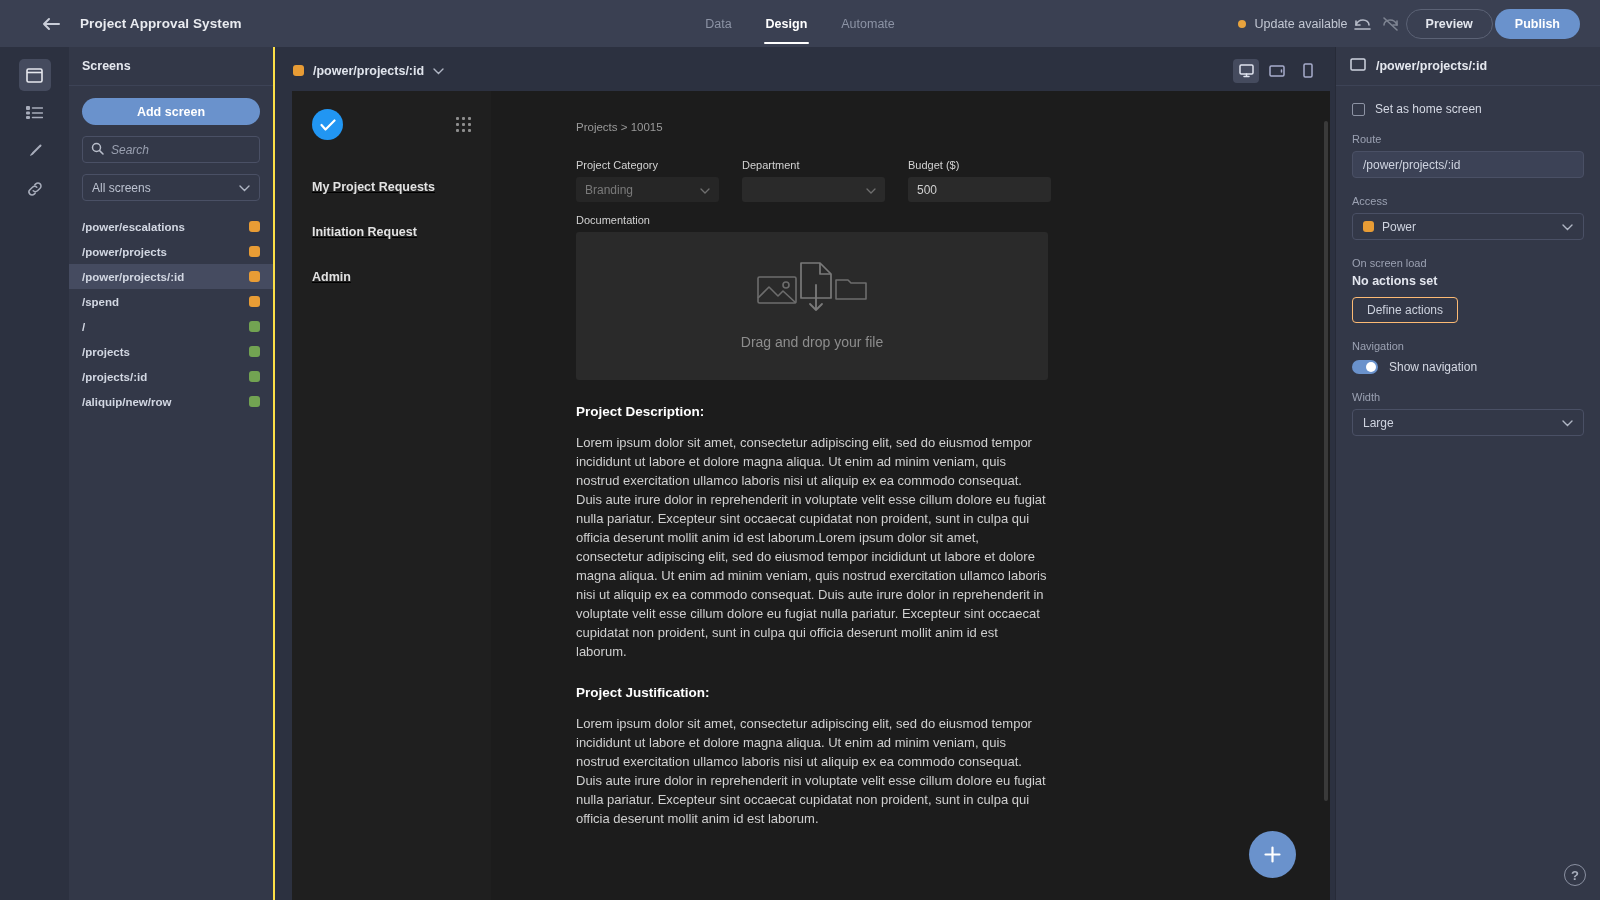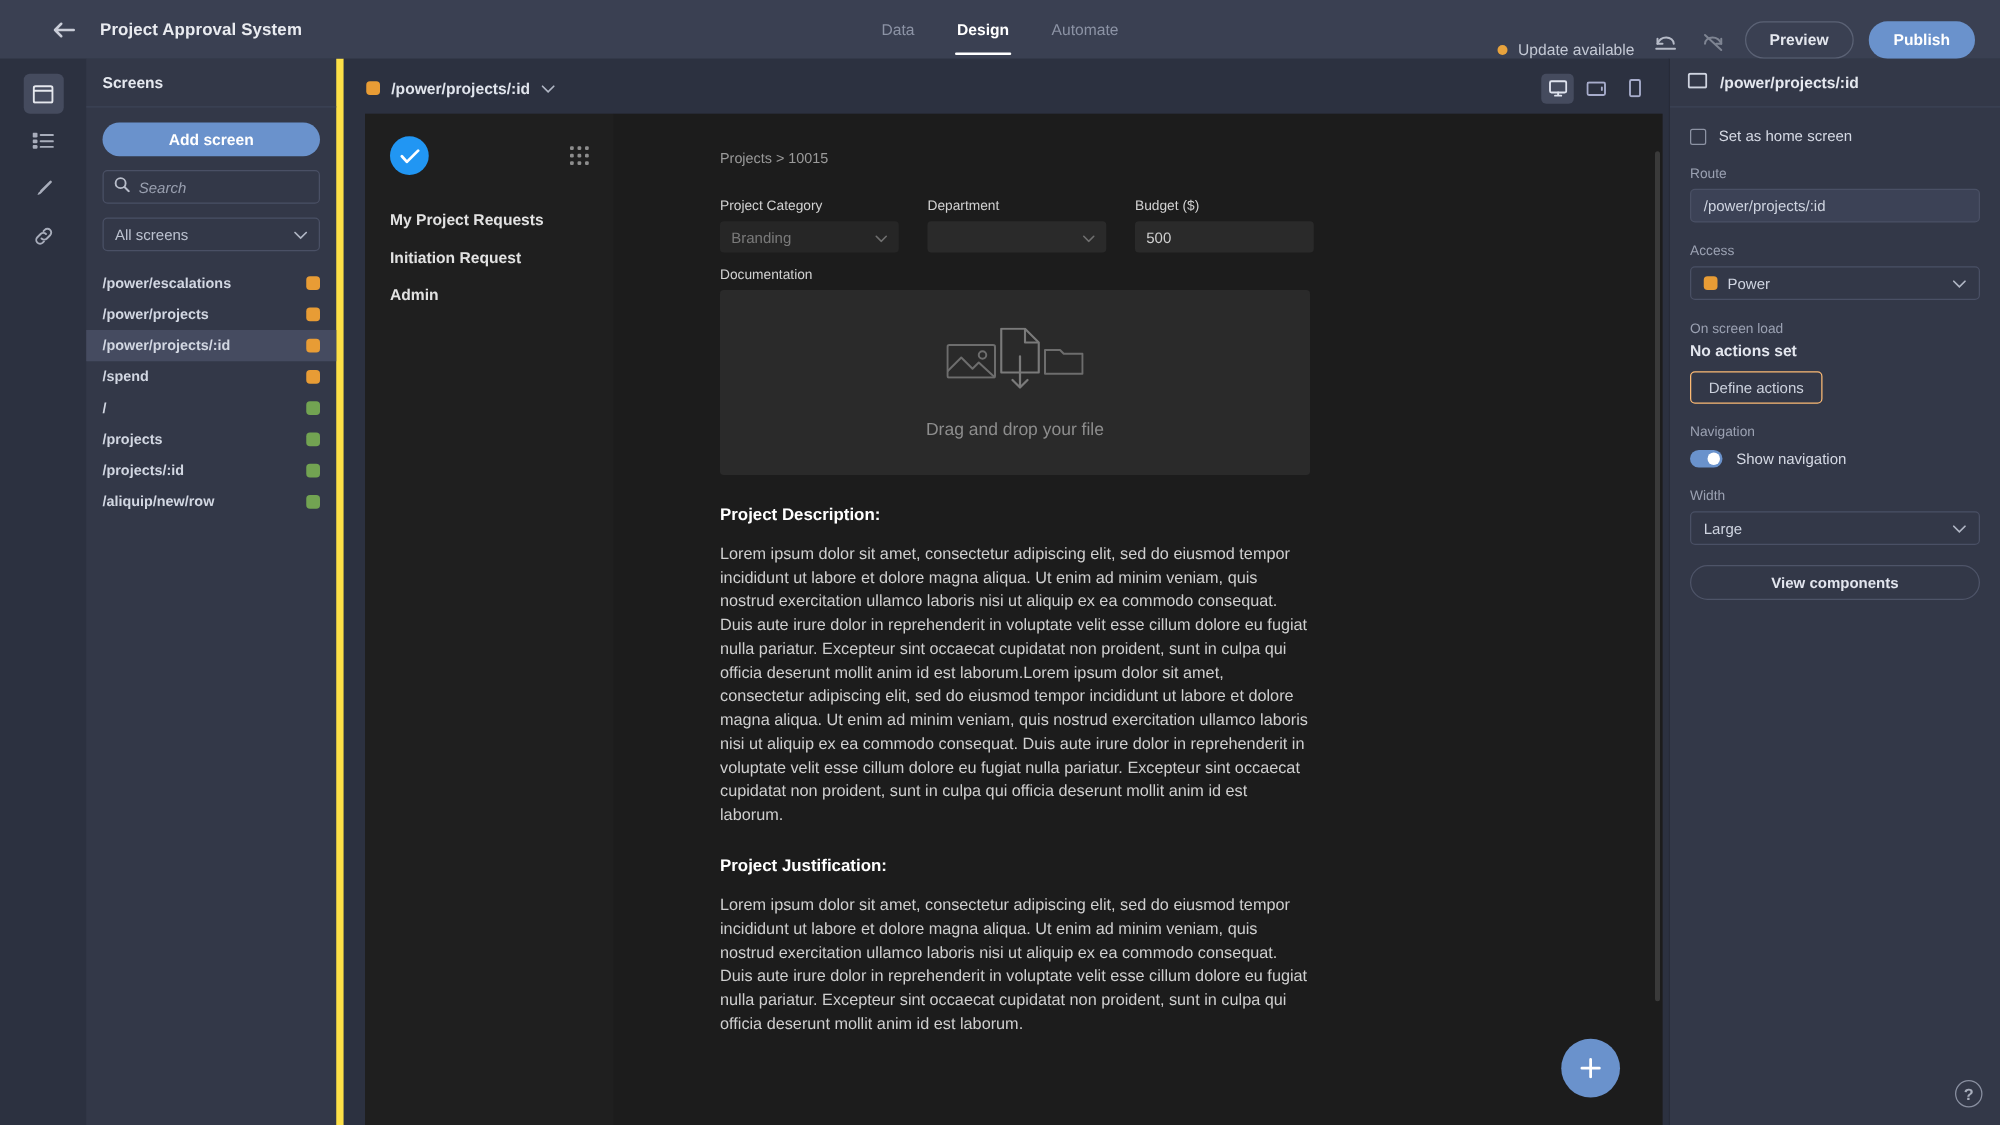--- a/index.html
+++ b/index.html
@@ -32,21 +32,21 @@
     position: relative; font-weight: normal;
   }
   .top-tab.active { color: #ffffff; font-weight: bold; }
   .top-tab.active::after {
     content:""; position:absolute; left: 0; right: 0; bottom: 0;
     height: 2px; background: #ffffff; border-radius: 2px;
   }
 
   #topbar-right {
     position:absolute; right: 20px; top: 0; height: 47px;
-    display:flex; align-items:flex-end; gap: 12px;
+    display:flex; align-items:center; gap: 2px;
   }
   #update-avail { display:flex; align-items:center; gap: 8px; color:#c3c8d4; font-size: 12.5px; }
   .dot-orange { width: 8px; height: 8px; border-radius: 50%; background: #e8a33d; display:block; }
   .icon-btn { width: 26px; height: 26px; display:flex; align-items:center; justify-content:center; color:#b6bbc8; }
   .icon-btn.dim { color:#7e8492; }
   #preview-btn {
     height: 30px; padding: 0 19px; border-radius: 16px;
     border: 1px solid #5b6275; color: #e4e7ee; font-size: 12.5px; font-weight: bold;
     display:flex; align-items:center; background: transparent;
   }
@@ -65,21 +65,21 @@
   .rail-btn {
     width: 32px; height: 32px; border-radius: 5px;
     display:flex; align-items:center; justify-content:center;
     color:#a8adbb;
   }
   .rail-btn.active { background: #454b5e; color: #e6e8ee; }
 
   
   #screens-panel {
     position:absolute; left:69px; top:47px; width: 206px; height: 853px;
-    background: #333848; border-right: 6px solid #fde047;
+    background: #333848; border-right: 2px solid #fde047;
   }
   #screens-head {
     height: 39px; display:flex; align-items:center; padding-left: 13px;
     color:#e5e8ef; font-size: 12.5px; font-weight:bold;
     border-bottom: 1px solid #3d4356;
   }
   #screens-body { padding: 12px 13px 0 13px; }
   #add-screen-btn {
     width: 100%; height: 27px; border-radius: 14px; border:none;
     background: #6a92cc; color:#fff; font-size: 12.5px; font-weight:bold;
@@ -133,21 +133,21 @@
   #app-nav {
     width: 199px; background: #1f1f1f; flex: 0 0 199px; padding: 18px 20px 0 20px;
   }
   #app-nav-top { display:flex; align-items:flex-start; justify-content:space-between; }
   #app-logo {
     width: 31px; height: 31px; border-radius: 50%; background: #2196f3;
     display:flex; align-items:center; justify-content:center;
   }
   #grid-dots { display:grid; grid-template-columns: repeat(3, 3px); gap: 3px; margin-top: 8px; }
   #grid-dots i { width:3px; height:3px; background:#8d8d8d; display:block; border-radius:1px; }
-  #app-nav-links { margin-top: 29px; display:flex; flex-direction:column; gap: 16px; }
+  #app-nav-links { margin-top: 40px; display:flex; flex-direction:column; gap: 31px; text-decoration: underline; }
   .app-nav-link { color:#e2e2e2; font-size: 12.5px; font-weight: bold; }
 
   #app-main {
     flex: 1; position: relative; overflow: hidden; background:#1c1c1c;
   }
   #app-content { padding: 30px 0 0 85px; }
   #breadcrumb { color:#9a9a9a; font-size: 11.5px; }
   #title-row {
     margin-top: 28px; width: 472px;
     display:flex; align-items:baseline; justify-content:space-between;
@@ -559,17 +559,16 @@
     <div class="prop-label">Width</div>
     <div class="prop-input prop-select">
       <span>Large</span>
       <span>
         <svg width="11" height="7" viewBox="0 0 11 7" fill="none">
             <path d="M1 1l4.5 4.5L10 1" stroke="#b0b6c4" stroke-width="1.4" stroke-linecap="round"></path>
           </svg>
       </span>
     </div>
 
-    <button id="view-components">View components</button>
   </div>
 
   <div id="help-btn">?</div>
 </div>
 
 </body></html>

